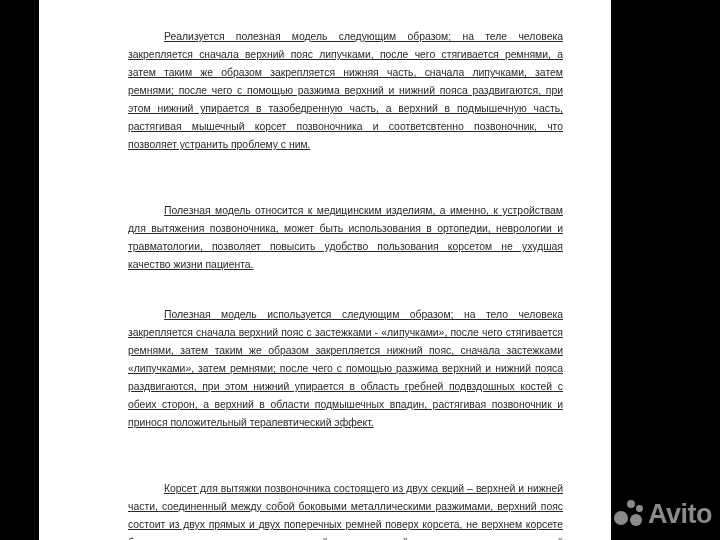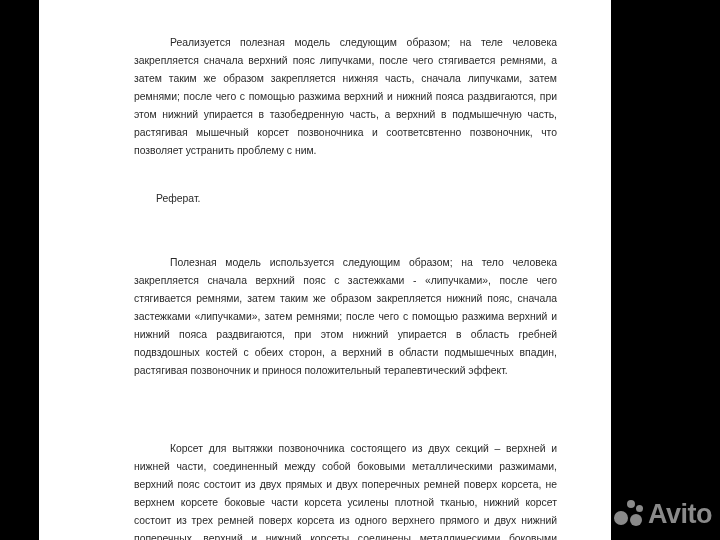--- a/index.html
+++ b/index.html
@@ -10,21 +10,21 @@
   }
   .page {
     position: absolute; left: 39px; top: 0; width: 572px; height: 540px;
     background: #ffffff;
   }
   .content {
     position: absolute; left: 81px; top: 20px; width: 451px;
     color: #2a2a2a; font-size: 10.4px; line-height: 18px;
   }
   .para {
-    margin: 14px; text-align: justify; text-indent: 36px;
+    margin: 8px; text-align: justify; text-indent: 36px; text-decoration: underline;
   }
   .heading {
     margin: 0; text-indent: 36px;
   }
   .gap { height: 16px; }
   .watermark {
     position: absolute; left: 614px; top: 494px; height: 40px;
     display: flex; align-items: center; gap: 4px;
     color: #8a8a8a; font-family: "Liberation Sans", sans-serif;
     font-weight: bold; font-size: 27px; letter-spacing: -0.5px;
@@ -33,22 +33,22 @@
   .dots span { position: absolute; border-radius: 50%; background: #8a8a8a; }
   .wm-text { overflow: hidden; width: 92px; white-space: nowrap; }
 </style>
 </head>
 <body>
 
 <div class="page">
   <div class="content">
     <p class="para">Реализуется полезная модель следующим образом; на теле человека закрепляется сначала верхний пояс липучками, после чего стягивается ремнями, а затем таким же образом закрепляется нижняя часть, сначала липучками, затем ремнями; после чего с помощью разжима верхний и нижний пояса раздвигаются, при этом нижний упирается в тазобедренную часть, а верхний в подмышечную часть, растягивая мышечный корсет позвоночника и соответсвтенно позвоночник, что позволяет устранить проблему с ним.</p>
     <div class="gap"></div>
-    <p class="heading">Реферат.</p>
     <div class="gap"></div>
+    <p class="para">Полезная модель относится к медицинским изделиям, а именно, к устройствам для вытяжения позвоночника, может быть использования в ортопедии, неврологии и травматологии, позволяет повысить удобство пользования корсетом не ухудшая качество жизни пациента.</p>
     <div class="gap"></div>
     <p class="para">Полезная модель используется следующим образом; на тело человека закрепляется сначала верхний пояс с застежками - «липучками», после чего стягивается ремнями, затем таким же образом закрепляется нижний пояс, сначала застежками «липучками», затем ремнями; после чего с помощью разжима верхний и нижний пояса раздвигаются, при этом нижний упирается в область гребней подвздошных костей с обеих сторон, а верхний в области подмышечных впадин, растягивая позвоночник и принося положительный терапевтический эффект.</p>
     <div class="gap"></div>
     <div class="gap"></div>
     <p class="para">Корсет для вытяжки позвоночника состоящего из двух секций – верхней и нижней части, соединенный между собой боковыми металлическими разжимами, верхний пояс состоит из двух прямых и двух поперечных ремней поверх корсета, не верхнем корсете боковые части корсета усилены плотной тканью, нижний корсет состоит из трех ремней поверх корсета из одного верхнего прямого и двух нижний поперечных, верхний и нижний корсеты соединены металлическими боковыми разжимами, которые крепятся на предварительно заклепанную вставку обеих корсетов, которые сначала закрепляются застежками «липучками», а затем стягиваются ремнями, отличающийся особой конструкцией поперечных ремней и мягкой облегающей тело ткани с закрепленными на ней разжимами.</p>
   </div>
 </div>
 
 <div class="watermark">
   <div class="dots">

